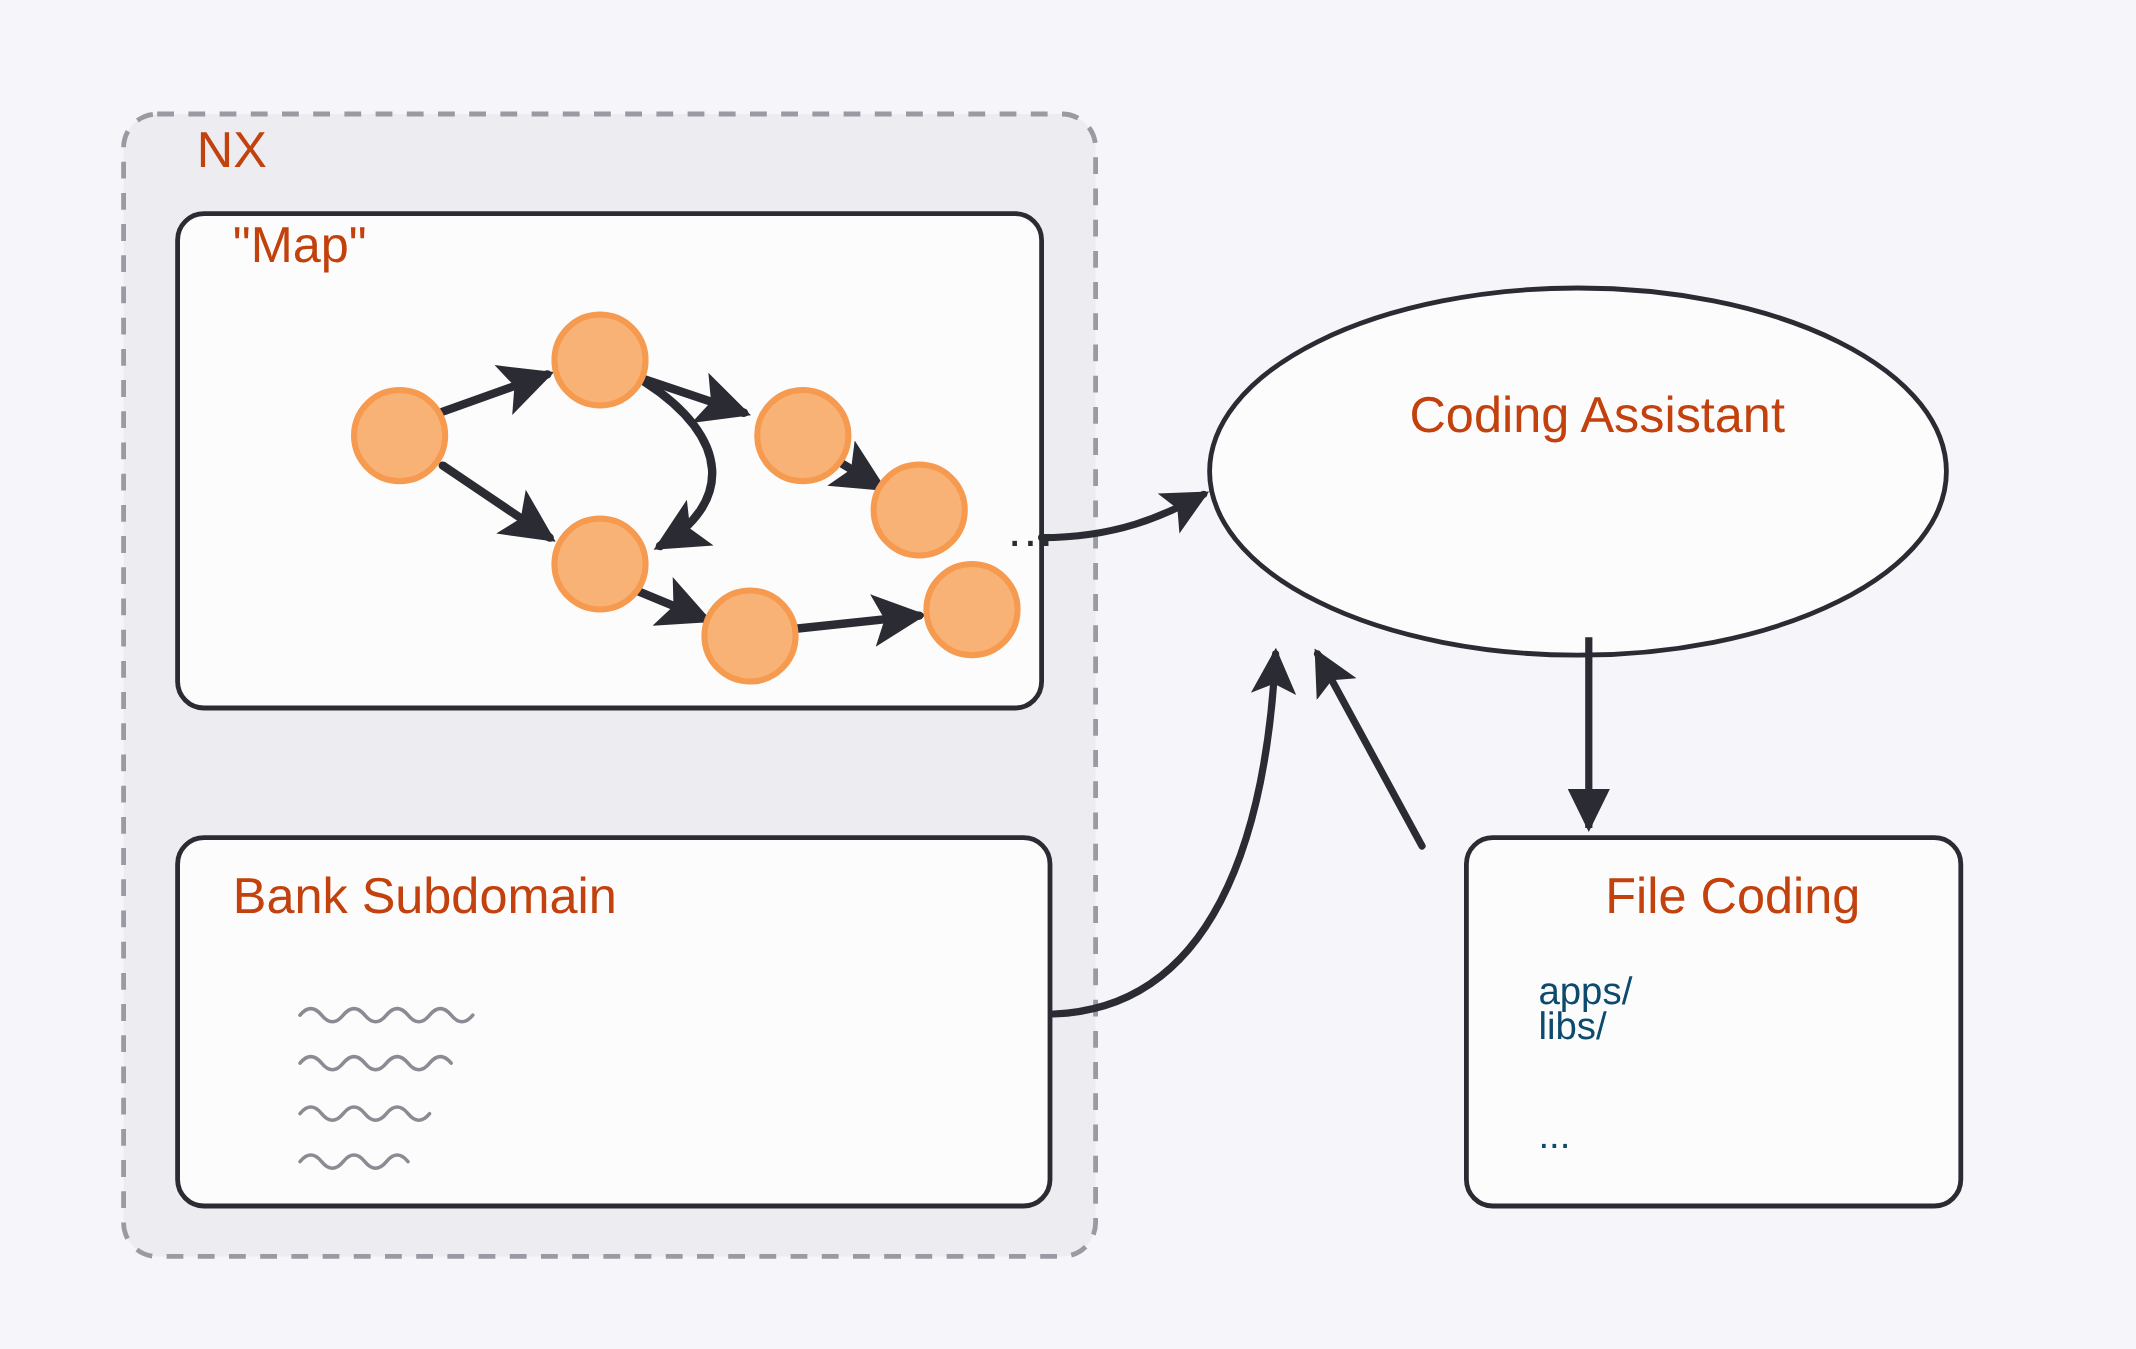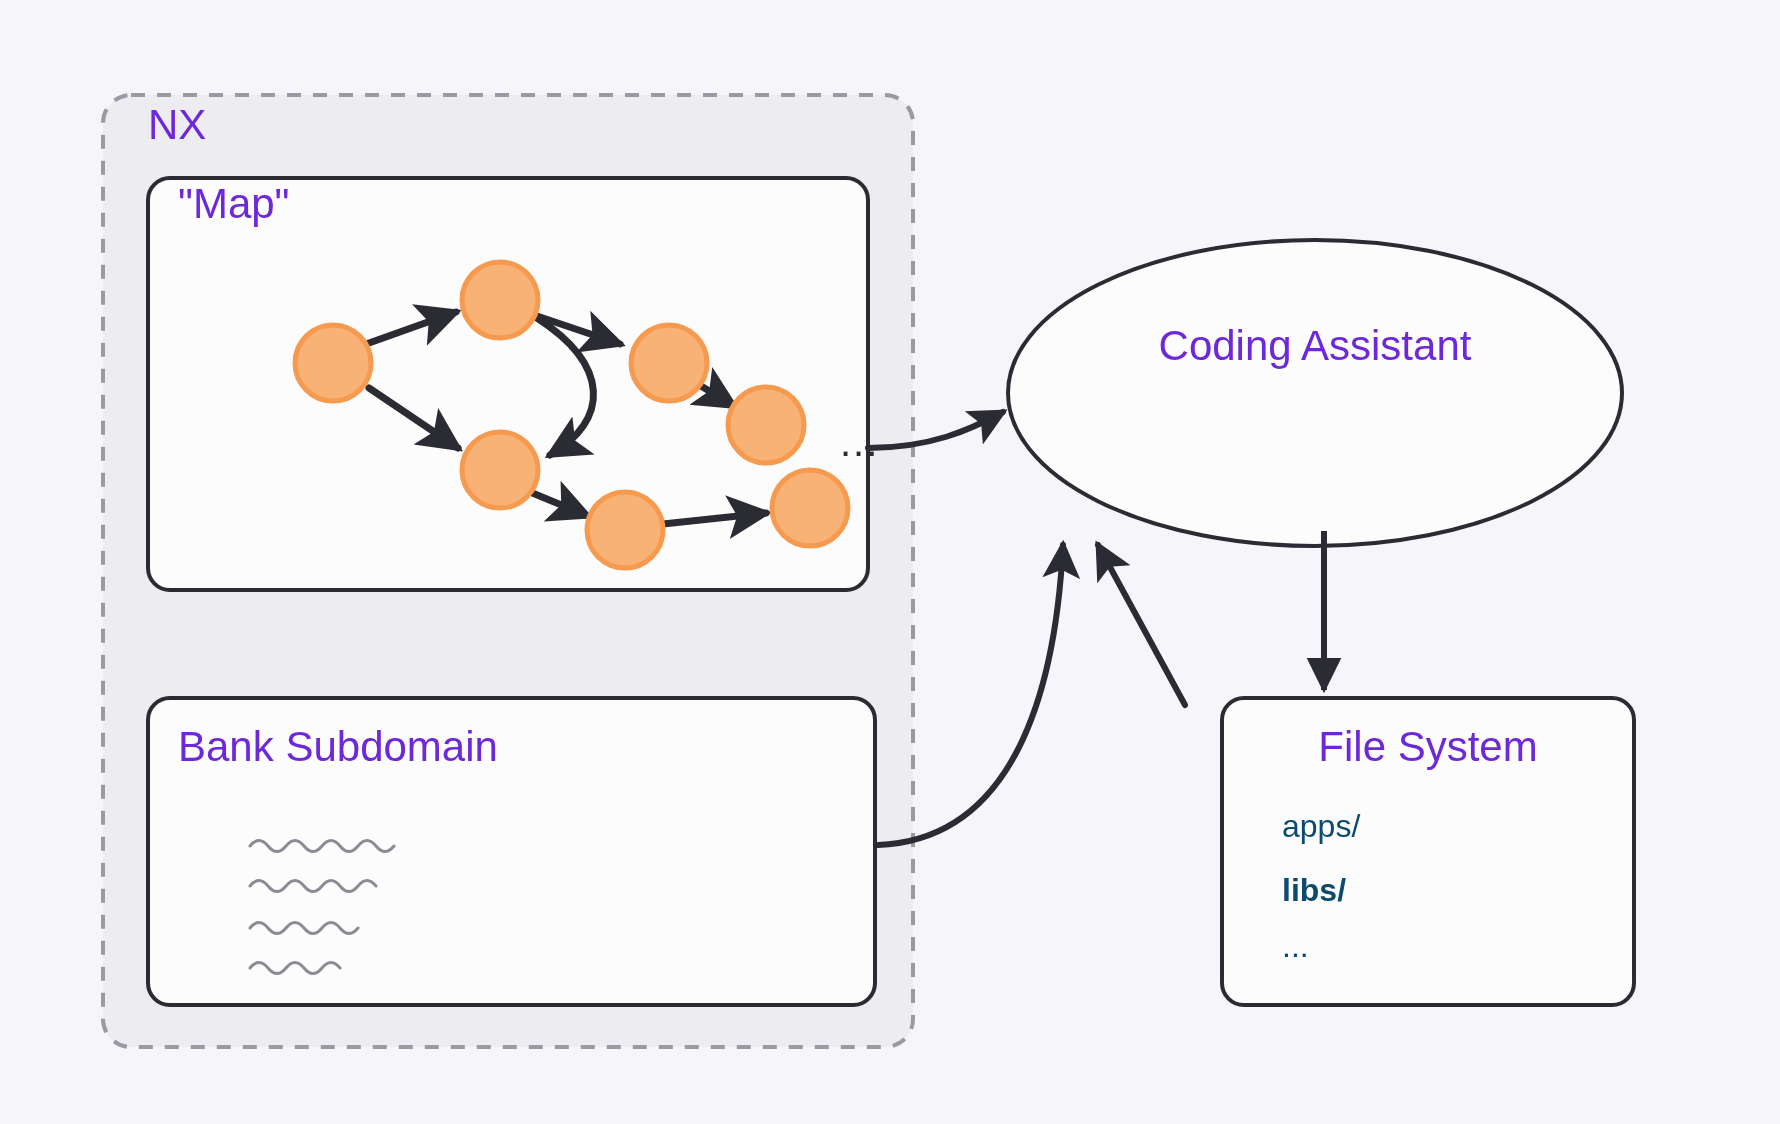--- a/index.html
+++ b/index.html
@@ -20,22 +20,23 @@
   }
   svg.layer {
     position: absolute;
     left: 0;
     top: 0;
     width: 1780px;
     height: 1124px;
   }
   .txt {
     position: absolute;
-    color: #6d28d9;
+    color: #c2410c;
     white-space: nowrap;
+    margin-left: 16px;
   }
   #nx-label {
     left: 148px;
     top: 101px;
     font-size: 42px;
   }
   #map-label {
     left: 178px;
     top: 180px;
     font-size: 42px;
@@ -60,21 +61,21 @@
     font-size: 42px;
   }
   .fs-item {
     position: absolute;
     left: 1282px;
     color: #0c4a6e;
     font-size: 32px;
     white-space: nowrap;
   }
   .fs-item.i0 { top: 808px; }
-  .fs-item.i1 { top: 872px; font-weight: bold; }
+  .fs-item.i1 { top: 837px; }
   .fs-item.i2 { top: 928px; }
   #graph-ellipsis {
     position: absolute;
     left: 840px;
     top: 422px;
     font-size: 40px;
     color: #2b2b33;
     letter-spacing: 2px;
     line-height: 1;
   }
@@ -153,19 +154,19 @@
   <div class="txt" id="nx-label">NX</div>
 
   <div class="txt" id="map-label">"Map"</div>
 
   <div id="graph-ellipsis">...</div>
 
   <div class="txt" id="bank-label">Bank Subdomain</div>
 
   <div class="txt" id="ca-label">Coding Assistant</div>
 
-  <div class="txt" id="fs-label">File System</div>
+  <div class="txt" id="fs-label">File Coding</div>
 
   <div class="fs-item i0">apps/</div>
   <div class="fs-item i1">libs/</div>
   <div class="fs-item i2">...</div>
 
 </div>
 
 </body></html>

